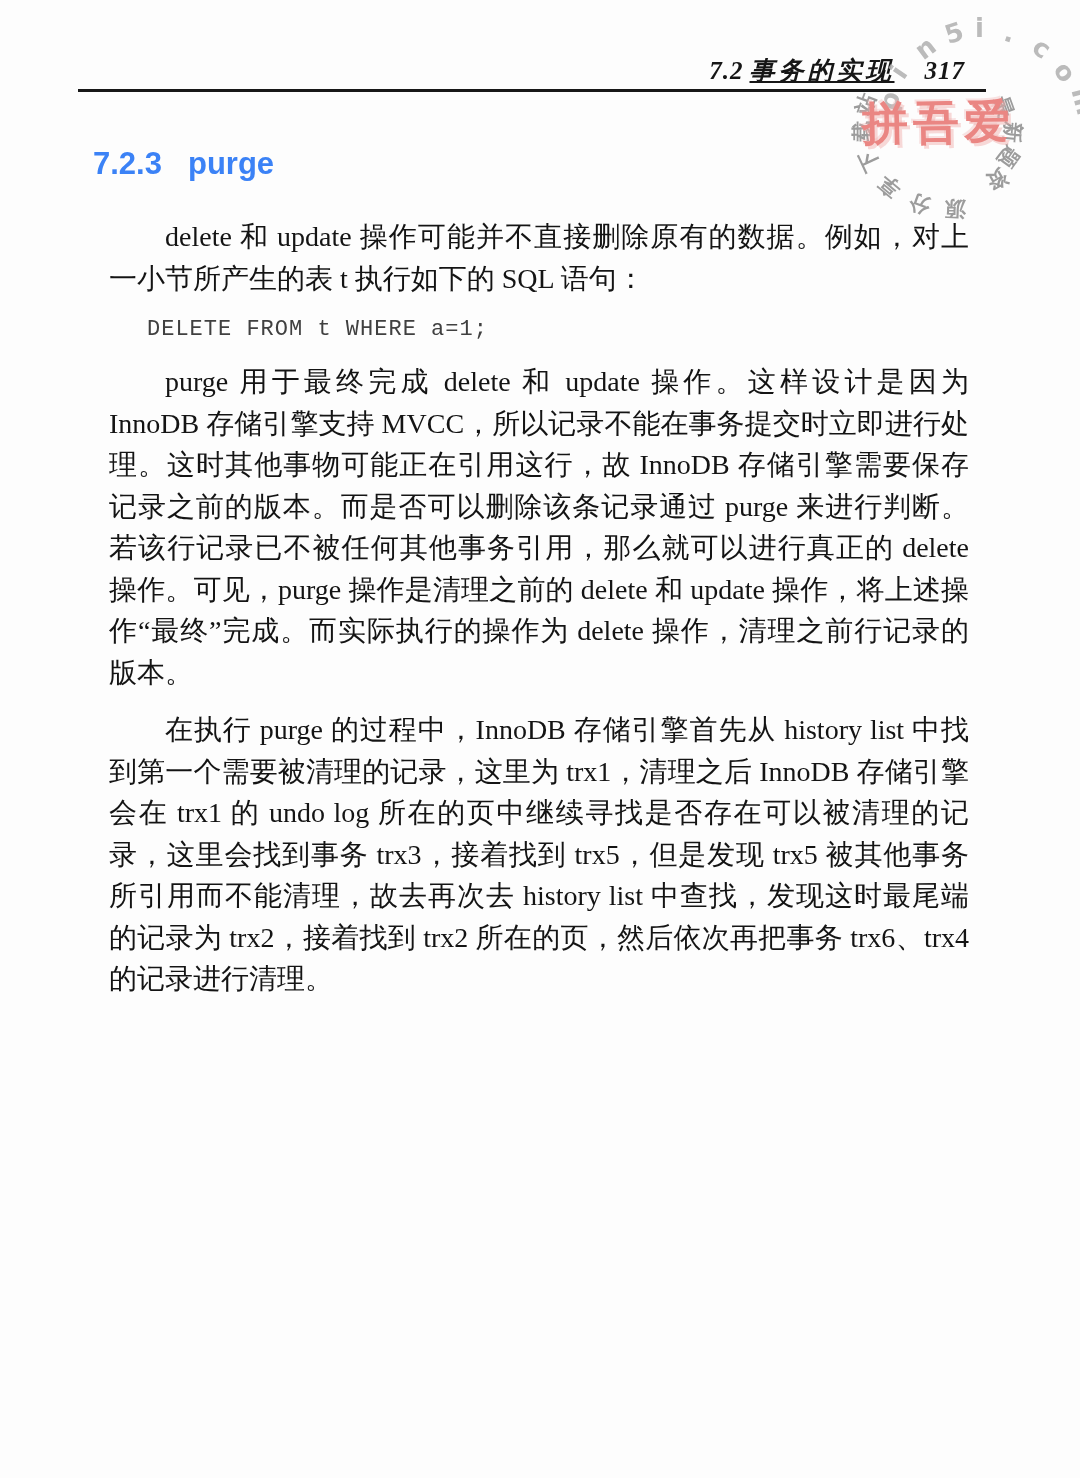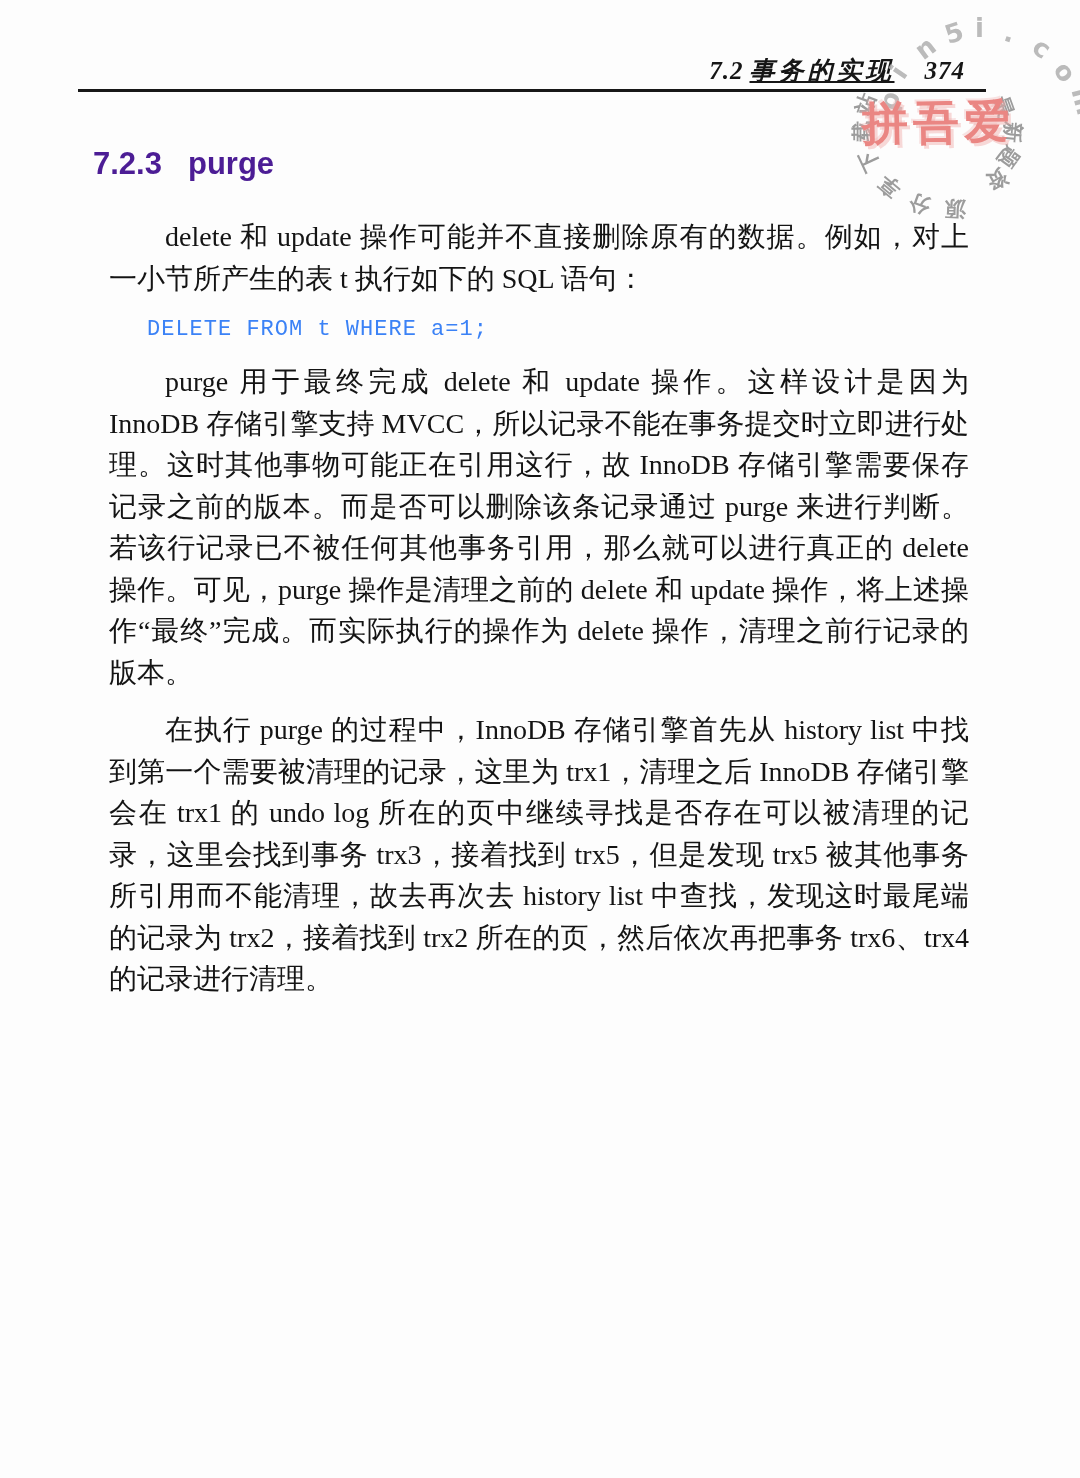--- a/index.html
+++ b/index.html
@@ -73,48 +73,48 @@
     letter-spacing:5px;white-space:nowrap;
     color:#e87673;
     transform:rotate(-1deg);
     text-shadow:3px 3px 0 rgba(238,160,158,.45), -2px -2px 0 rgba(238,170,168,.35);
   }
 
   
   .section-heading{
     position:absolute;left:93px;top:146px;margin:0;
     font-family:"Liberation Sans","DejaVu Sans",sans-serif;
-    font-size:31px;font-weight:bold;color:#4c1d95;
+    font-size:31px;font-weight:bold;color:#3b82f6;
   }
   .section-heading .num{margin-right:26px;}
 
   
   .body-text{
     position:absolute;left:93px;top:200px;width:892px;
     font-size:28px;line-height:41.5px;
     text-align:justify;
     color:#141414;
   }
   .body-text p{margin:16px;text-indent:2em;}
   .code{
     margin:13px 0 11px 54px;
     font-family:"Liberation Mono","DejaVu Sans Mono",monospace;
     font-size:22px;line-height:30px;
     letter-spacing:1px;
     white-space:pre;
-    color:#3b82f6;
+    color:#404040;
   }
 </style>
 </head>
 <body>
 
 <div class="page">
 
   <div class="running-head">
-    <span class="sec">7.2</span><span class="ttl">事务的实现</span><span class="pg">374</span>
+    <span class="sec">7.2</span><span class="ttl">事务的实现</span><span class="pg">317</span>
   </div>
   <div class="head-rule"></div>
 
   <div class="watermark">
     <div class="wm-arc">
       <span>p</span>
       <span>i</span>
       <span>n</span>
       <span>5</span>
       <span>i</span>

